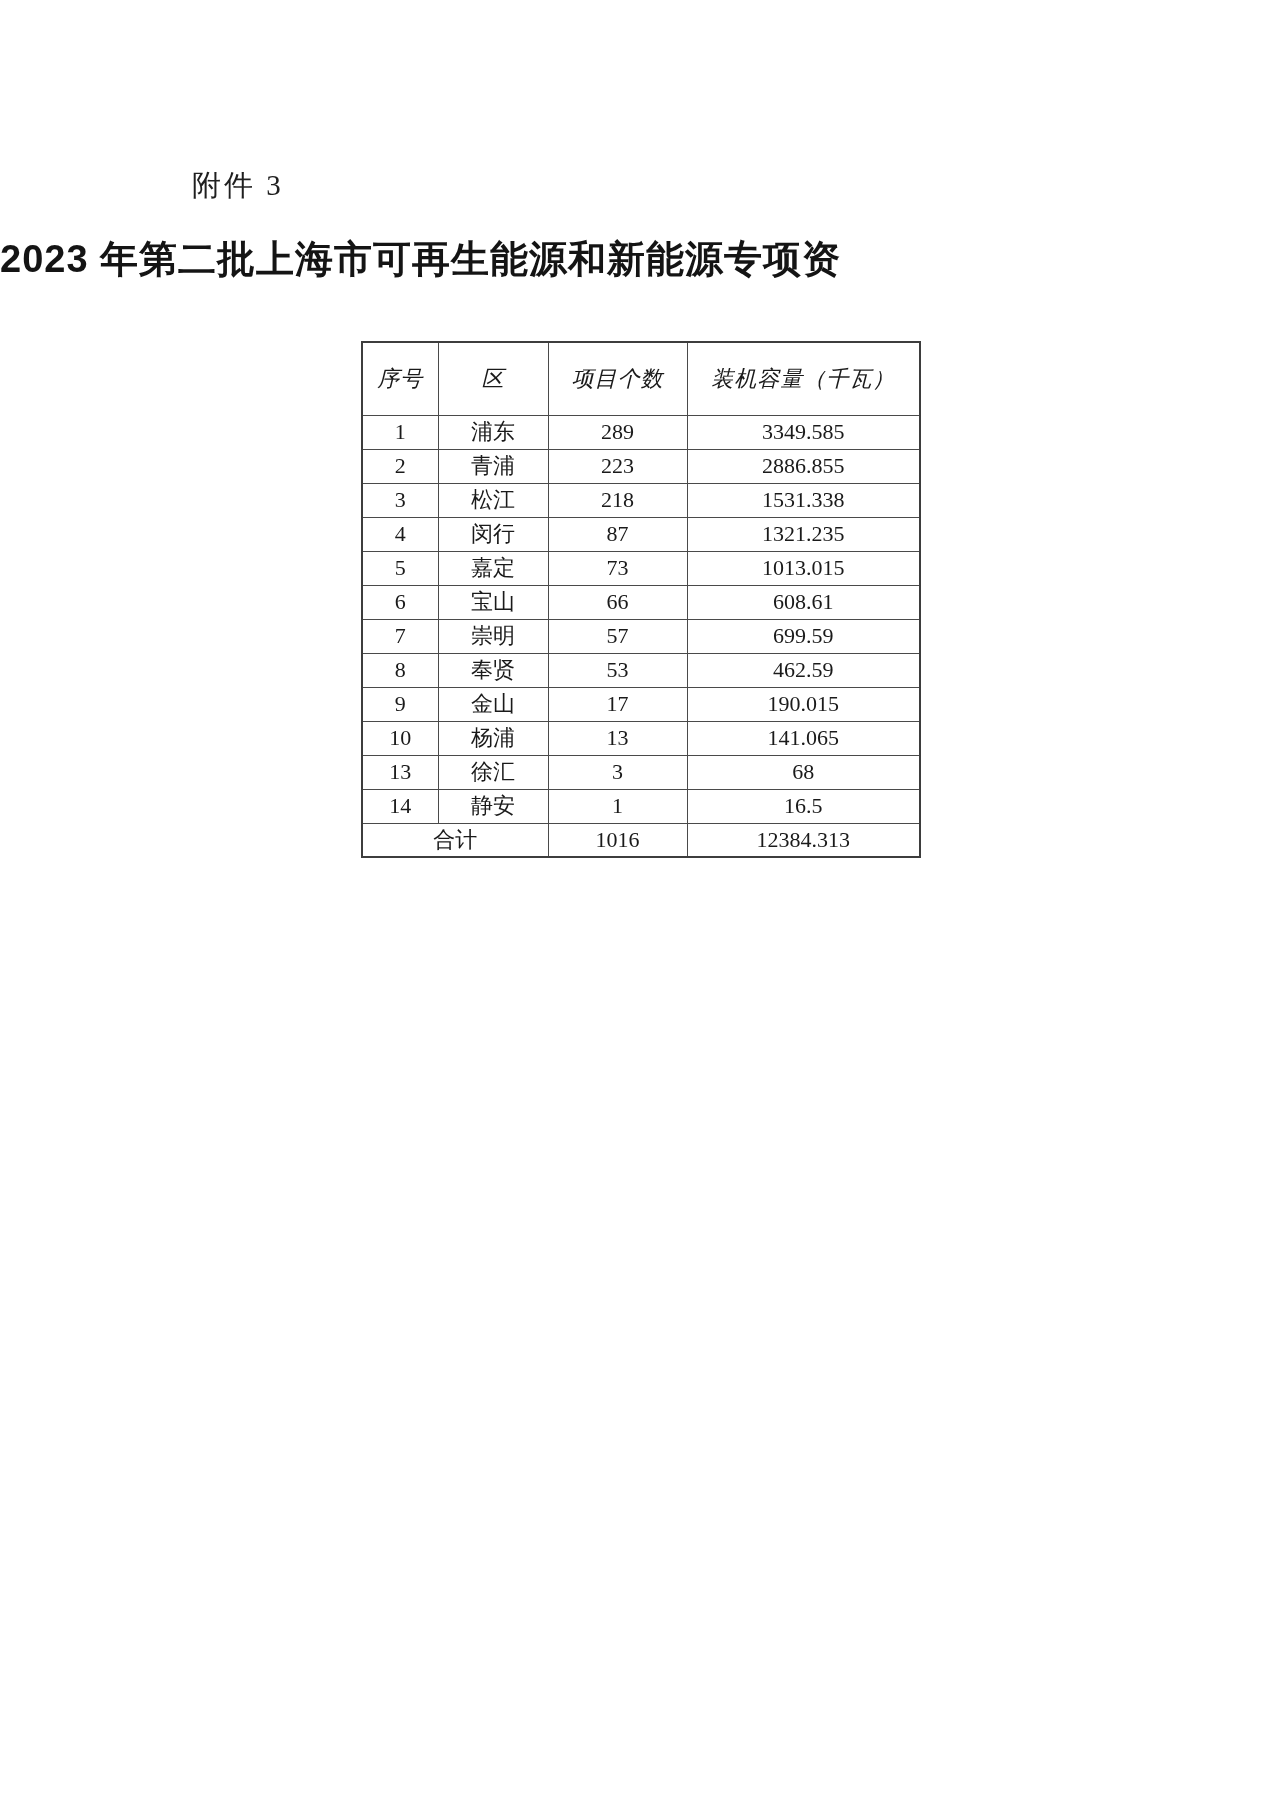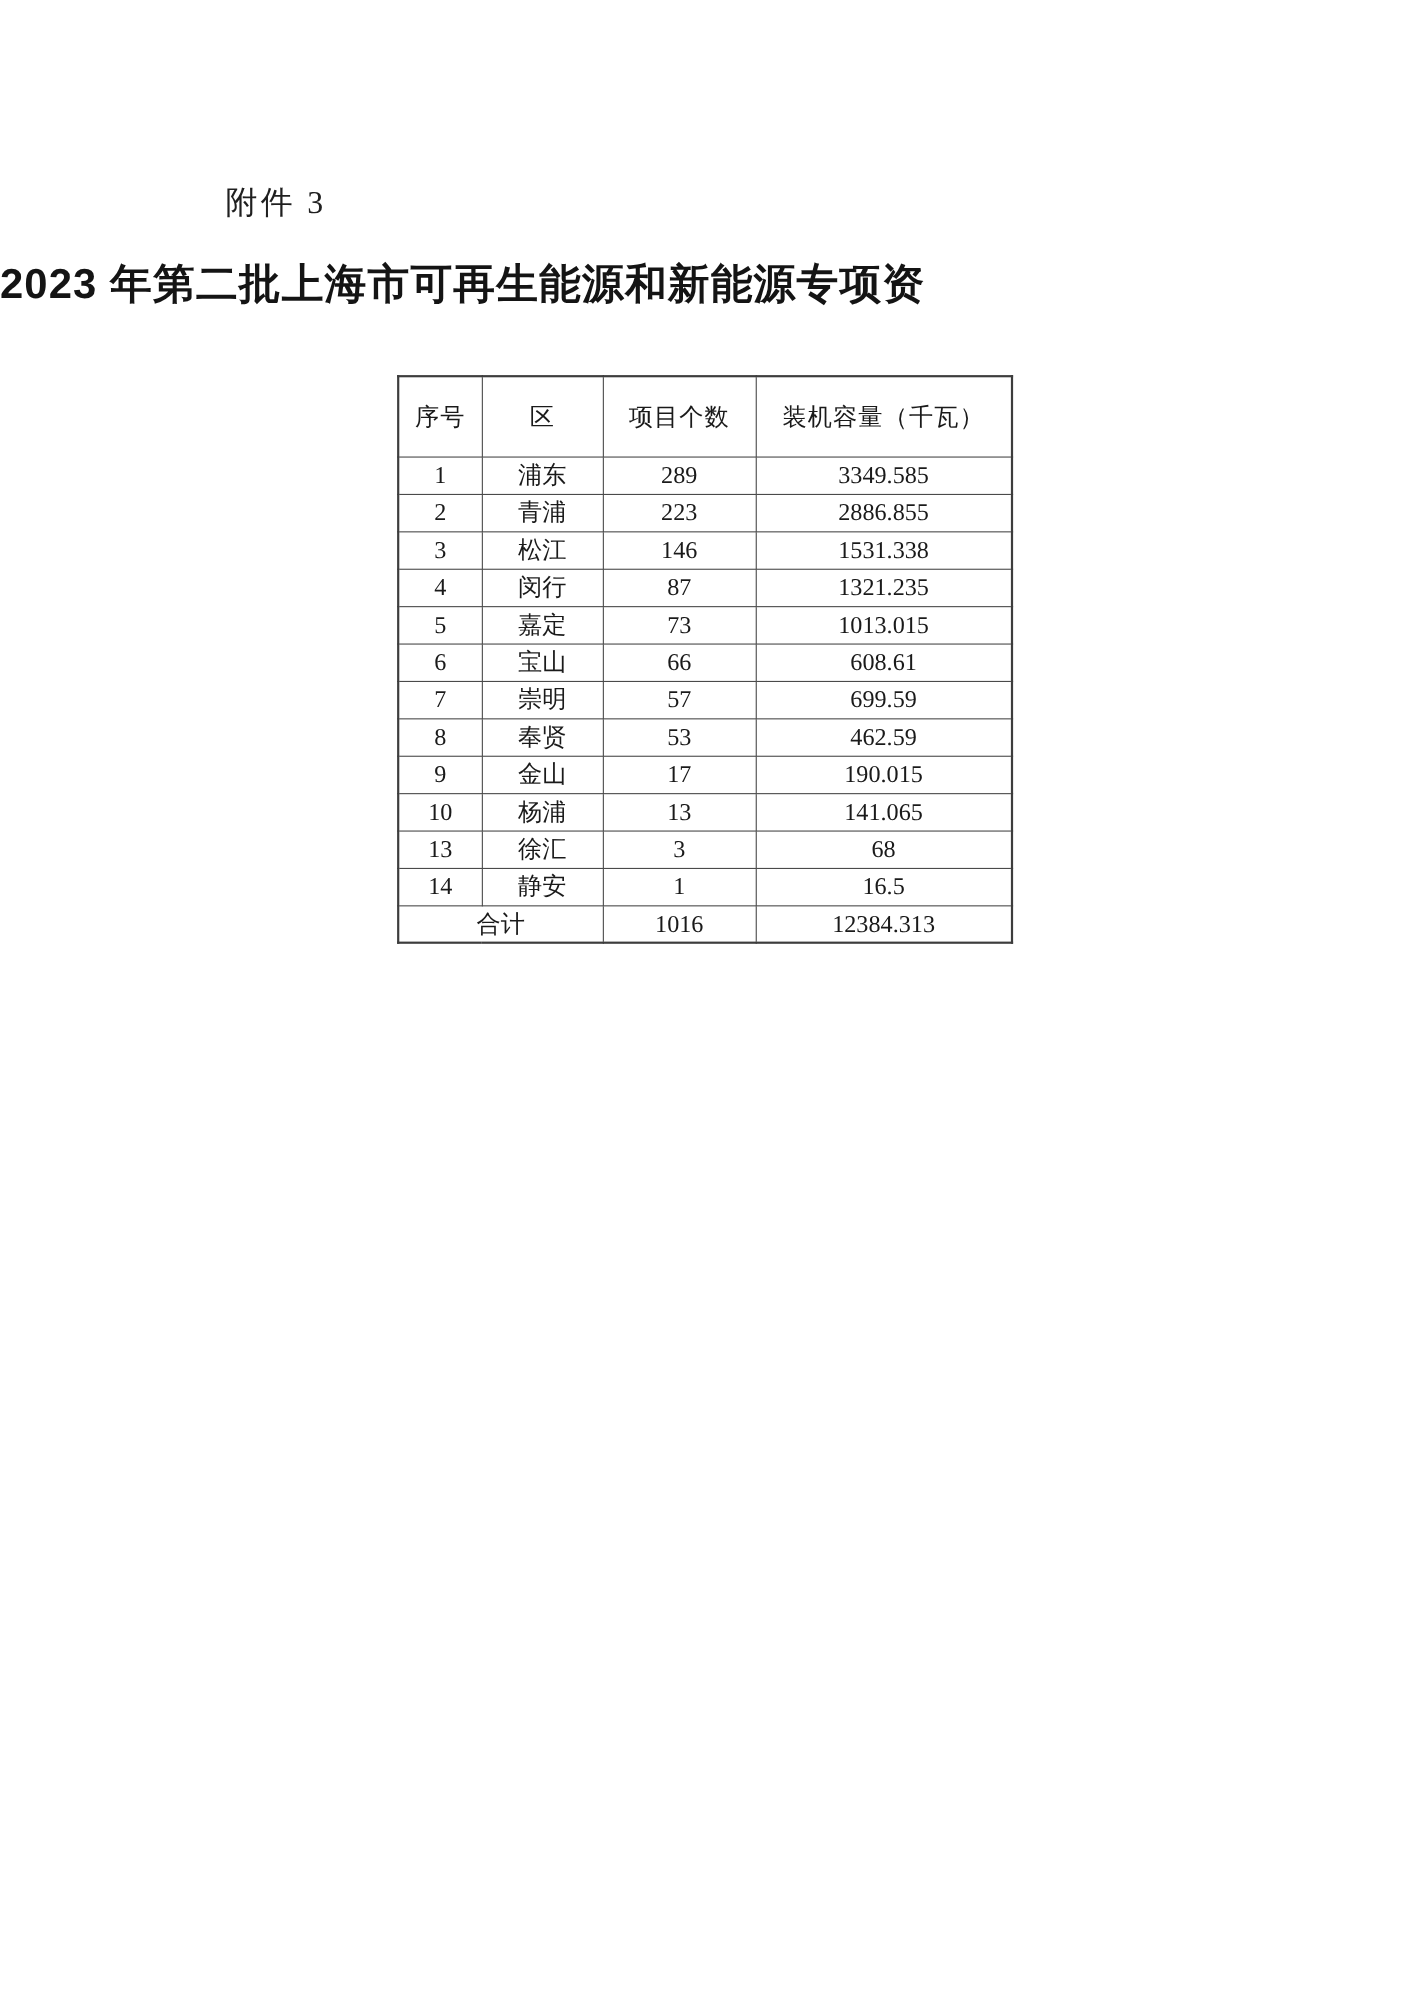--- a/index.html
+++ b/index.html
@@ -18,21 +18,20 @@
   }
   .attachment-label {
     position: absolute;
     left: 192px;
     top: 166px;
     font-size: 29px;
     line-height: 38px;
     letter-spacing: 3px;
     color: #1f1f1f;
     white-space: pre;
-    margin-left: 13px;
   }
   .doc-title {
     position: absolute;
     top: 234px;
     left: 0;
     width: 1280px;
     text-align: left;
     font-family: "Liberation Sans", "DejaVu Sans", sans-serif;
     font-weight: 700;
     font-size: 38px;
@@ -63,20 +62,21 @@
     color: #1a1a1a;
     overflow: hidden;
     white-space: nowrap;
   }
   .doc-table thead tr {
     height: 73px;
   }
   .doc-table thead th {
     font-size: 22px;
     letter-spacing: 1px;
+    font-style: italic;
   }
   .doc-table tbody tr {
     height: 34px;
   }
   .doc-table tbody td {
     font-size: 22px;
   }
 </style>
 </head>
 <body>
@@ -113,21 +113,21 @@
       </tr>
       <tr>
         <td>2</td>
         <td>青浦</td>
         <td>223</td>
         <td>2886.855</td>
       </tr>
       <tr>
         <td>3</td>
         <td>松江</td>
-        <td>146</td>
+        <td>218</td>
         <td>1531.338</td>
       </tr>
       <tr>
         <td>4</td>
         <td>闵行</td>
         <td>87</td>
         <td>1321.235</td>
       </tr>
       <tr>
         <td>5</td>

